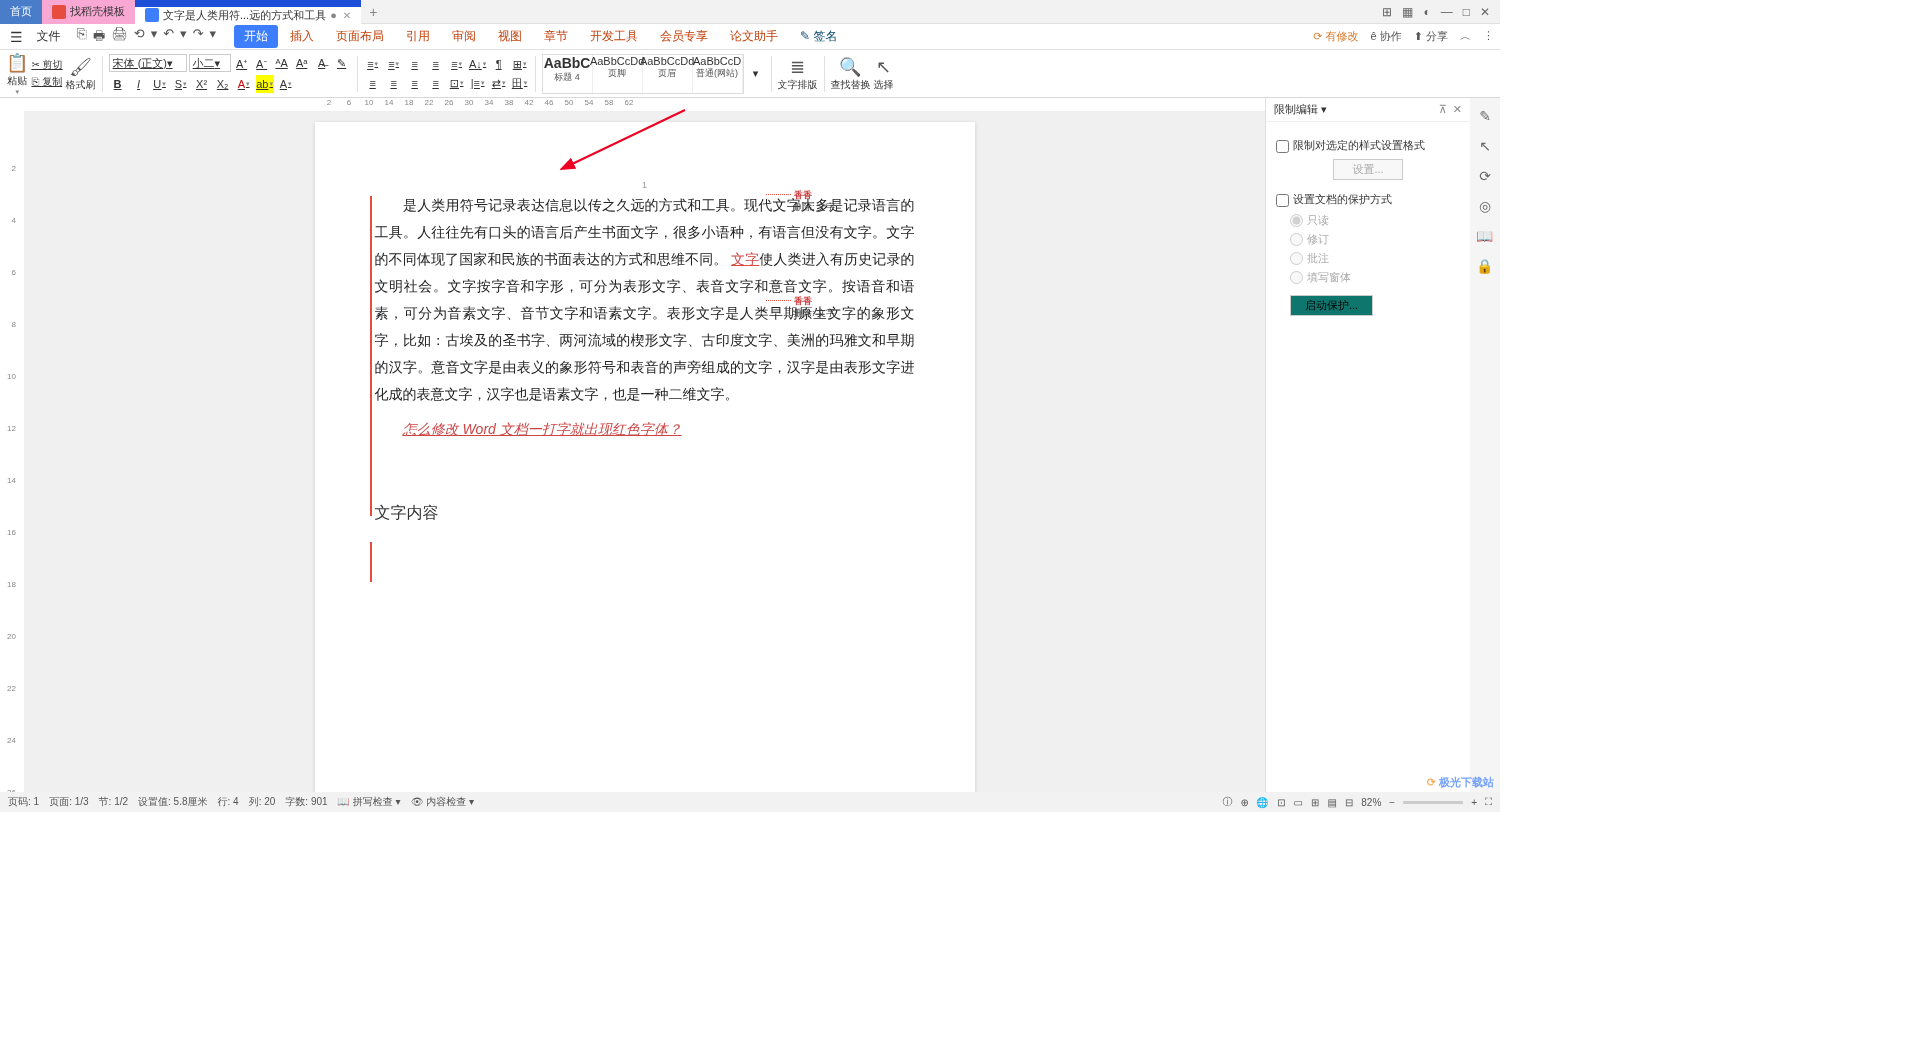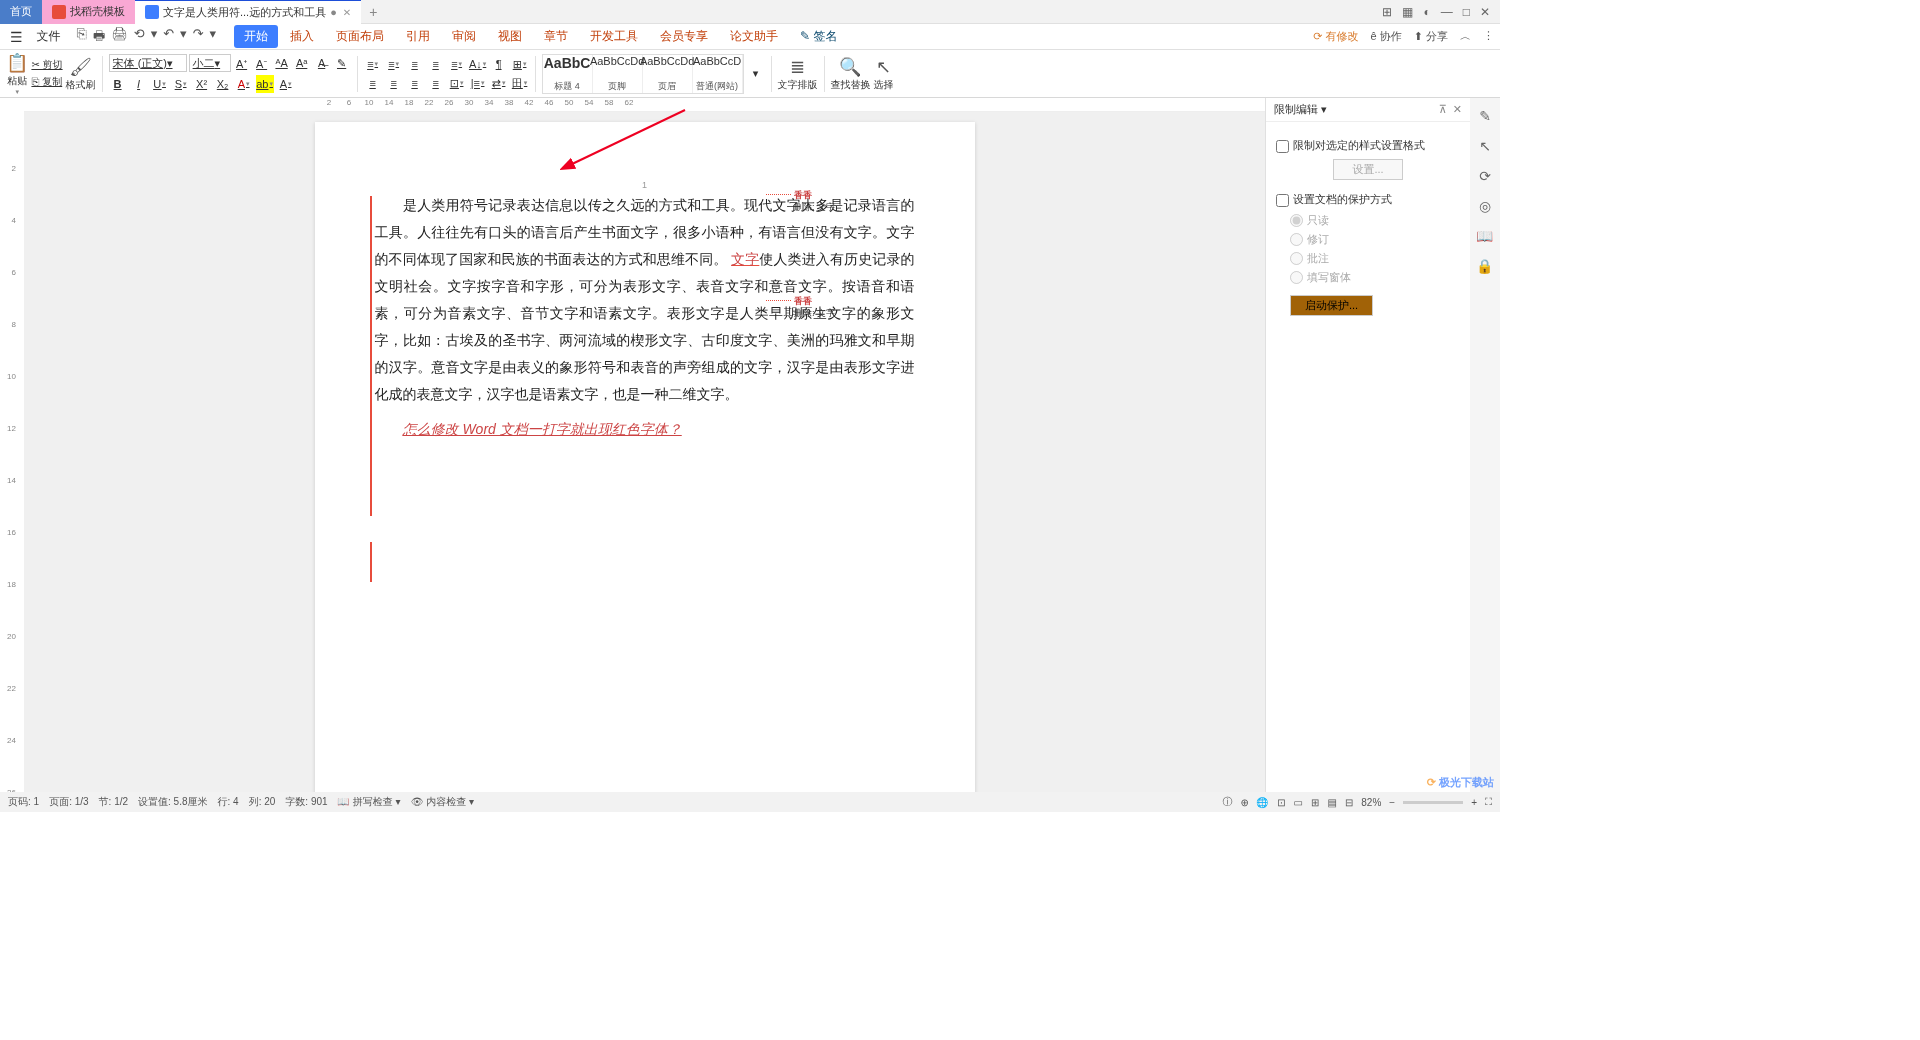--- a/index.html
+++ b/index.html
@@ -39,21 +39,21 @@
 .rib-col { display: flex; flex-direction: column; gap: 1px; text-decoration: underline; }
 .font-sel { display: flex; gap: 2px; margin-bottom: 2px; }
 .font-sel select, .font-sel .combo { height: 18px; font-size: 11px; border: 1px solid #ccc; background: #fff; padding: 0 3px; }
 .combo { display: inline-flex; align-items: center; }
 .fname { width: 78px; }
 .fsize { width: 42px; }
 .fmt-row { display: flex; gap: 3px; }
 .fmt-btn { width: 18px; height: 18px; font-size: 11px; color: #333; display: flex; align-items: center; justify-content: center; cursor: pointer; }
 .fmt-btn.dd::after { content: "▾"; font-size: 7px; margin-left: 1px; color: #888; }
 .styles-gallery { display: flex; border: 1px solid #ddd; height: 40px; }
-.style-item { width: 50px; display: flex; flex-direction: column; align-items: center; justify-content: space-between; border-right: 1px solid #eee; font-size: 9px; color: #555; cursor: pointer; }
+.style-item { width: 50px; display: flex; flex-direction: column; align-items: center; justify-content: flex-start; border-right: 1px solid #eee; font-size: 9px; color: #555; cursor: pointer; }
 .style-item .preview { font-size: 11px; color: #333; }
 .style-item .preview.big { font-size: 14px; font-weight: bold; }
 
 
 .ruler-h { position: absolute; top: 98px; left: 24px; right: 235px; height: 14px; background: #fff; border-bottom: 1px solid #eee; font-size: 8px; color: #888; overflow: hidden; }
 .ruler-h .ticks { position: absolute; left: 290px; display: flex; }
 .ruler-h .tick { width: 10px; text-align: center; }
 .ruler-v { position: absolute; top: 112px; left: 0; width: 24px; bottom: 20px; background: #fff; font-size: 8px; color: #888; }
 .ruler-v .vtick { height: 26px; text-align: right; padding-right: 8px; }
 
@@ -84,21 +84,21 @@
 
 
 .panel { position: absolute; top: 98px; right: 30px; width: 205px; bottom: 20px; background: #fff; border-left: 1px solid #e0e0e0; }
 .panel-title { height: 24px; display: flex; align-items: center; padding: 0 8px; font-size: 11px; color: #333; border-bottom: 1px solid #eee; }
 .panel-title .pin { margin-left: auto; color: #888; cursor: pointer; }
 .panel-title .close { margin-left: 6px; color: #888; cursor: pointer; }
 .panel-body { padding: 10px; font-size: 11px; color: #333; }
 .chk-row { display: flex; align-items: flex-end; gap: 4px; margin: 6px 0; }
 .setbtn { display: block; margin: 4px auto 12px; padding: 2px 18px; border: 1px solid #ccc; background: #f8f8f8; color: #aaa; font-size: 11px; cursor: pointer; }
 .radio-row { display: flex; align-items: center; gap: 4px; margin: 4px 0 4px 14px; color: #aaa; }
-.startbtn { display: block; margin: 10px 0 0 14px; padding: 2px 14px; border: 1px solid #ccc; background: #a16207; font-size: 11px; cursor: pointer; }
+.startbtn { display: block; margin: 10px 0 0 14px; padding: 2px 14px; border: 1px solid #ccc; background: #0f766e; font-size: 11px; cursor: pointer; }
 
 
 .sidebar { position: absolute; top: 98px; right: 0; width: 30px; bottom: 20px; background: #f5f5f5; display: flex; flex-direction: column; align-items: center; gap: 14px; padding-top: 10px; }
 .sidebar span { color: #666; font-size: 14px; cursor: pointer; }
 
 
 .statusbar { position: absolute; bottom: 0; left: 0; right: 0; height: 20px; background: #f2f2f2; display: flex; align-items: center; padding: 0 8px; font-size: 10px; color: #555; gap: 10px; }
 .statusbar .sr { margin-left: auto; display: flex; gap: 8px; align-items: center; }
 .doc-outline-icon { position: absolute; left: 330px; top: 290px; color: #b8c5d6; font-size: 14px; }
 
@@ -107,21 +107,21 @@
 </style>
 </head>
 <body>
 
 <div class="titlebar">
   <div class="tab home">首页</div>
   <div class="tab tpl">
     <span class="tab-icon red"></span>
     <span>找稻壳模板</span>
   </div>
-  <div class="tab" style="background:#fff;border-top:1px solid #1d4ed8">
+  <div class="tab" style="background:#fff;border-top:7px solid #1d4ed8">
     <span class="tab-icon blue"></span>
     <span>文字是人类用符...远的方式和工具</span>
     <span style="color:#888;margin-left:4px">●</span>
     <span class="tab-close">✕</span>
   </div>
   <div class="tab-add">+</div>
   <div class="title-right">
     <span>⊞</span>
     <span>▦</span>
     <span>◐</span>
@@ -346,20 +346,21 @@
   <div class="page">
     <div class="track-bar tb1"></div>
     <div class="track-bar tb2"></div>
     <span class="page-num">1</span>
     <div class="doc-text">
       <span>　　是人类用符号记录表达信息以传之久远的方式和工具。现代文字大多是记录语言的工具。人往往先有口头的语言后产生书面文字，很多小语种，有语言但没有文字。文字的不同体现了国家和民族的书面表达的方式和思维不同。</span>
       <span class="tracked">文字</span><span>使人类进入有历史记录的文明社会。文字按字音和字形，可分为表形文字、表音文字和意音文字。按语音和语素，可分为音素文字、音节文字和语素文字。表形文字是人类早期原生文字的象形文字，比如：古埃及的圣书字、两河流域的楔形文字、古印度文字、美洲的玛雅文和早期的汉字。意音文字是由表义的象形符号和表音的声旁组成的文字，汉字是由表形文字进化成的表意文字，汉字也是语素文字，也是一种二维文字。</span>
       <br>
       <span class="red-link">怎么修改 Word 文档一打字就出现红色字体？</span>
     </div>
+    <div class="body-heading">文字内容</div>
   </div>
 
   <div class="balloon-line bl1"></div>
   <div class="balloon-line bl2"></div>
   <div class="balloon bal1">
     <div class="author">香香</div>
     <div class="action">删除: 文字</div>
   </div>
   <div class="balloon bal2">
     <div class="author">香香</div>

